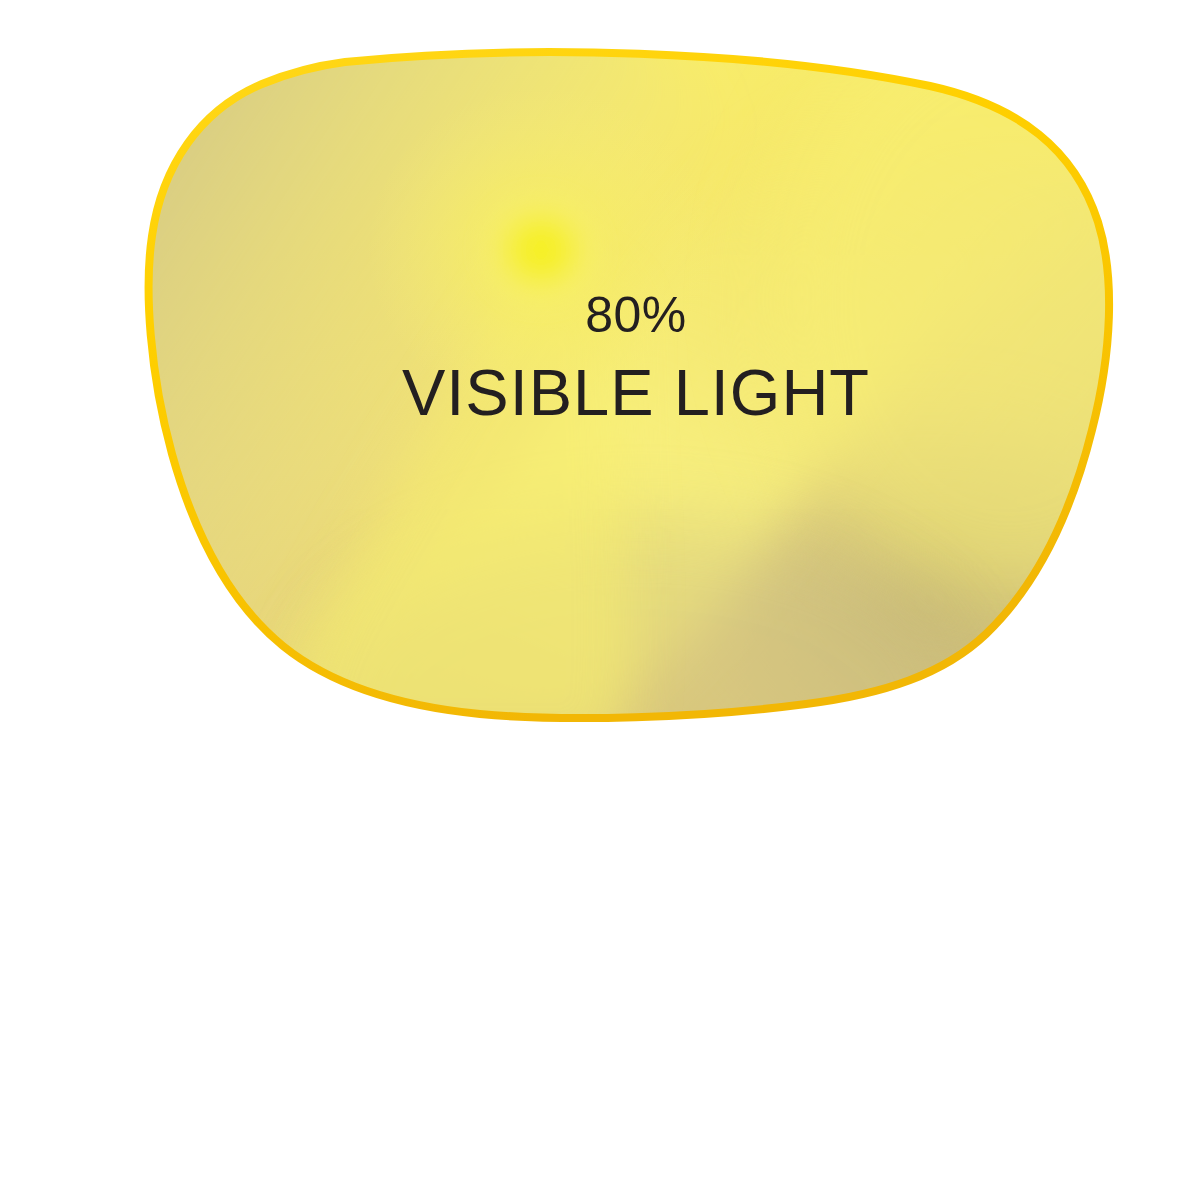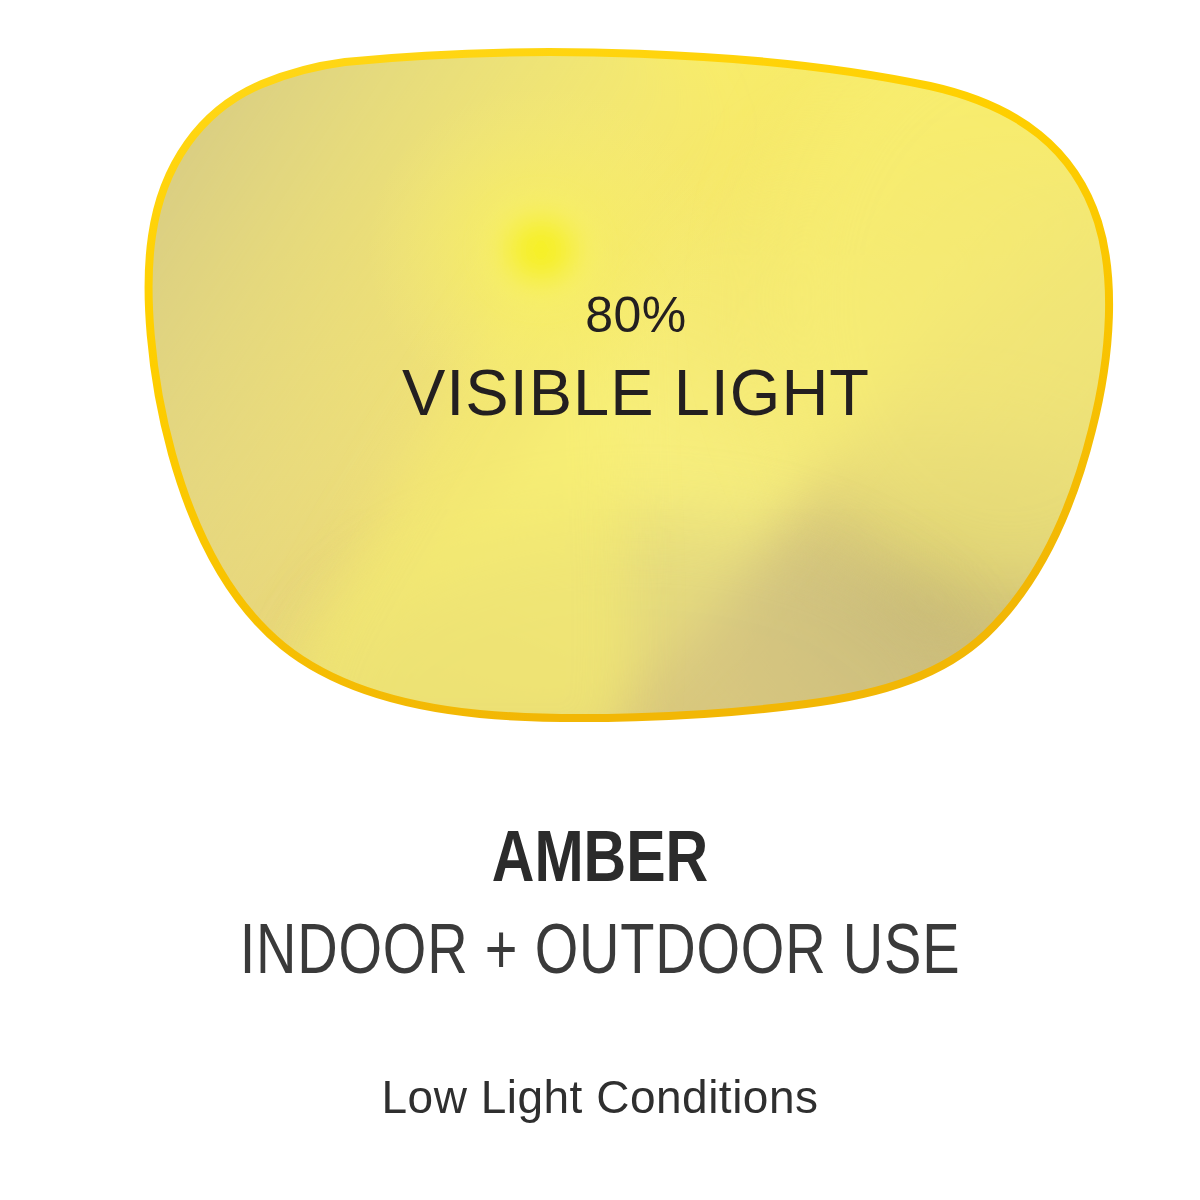--- a/index.html
+++ b/index.html
@@ -243,19 +243,14 @@
                C 162,166 200,110 262,84
                C 286,74 314,66 345,62 Z" fill="none" stroke="url(#gRim)" stroke-width="8"></path>
     </svg>
 
     <div id="lens-overlay-text">
       <div class="overlay-line overlay-pct">80%</div>
       <div class="overlay-line overlay-vlt">VISIBLE LIGHT</div>
     </div>
   </div>
 
-  <div id="caption-block">
-    <div id="caption-title">AMBER</div>
-    <div id="caption-subtitle">INDOOR + OUTDOOR USE</div>
-    <div id="caption-note">Low Light Conditions</div>
-  </div>
 
 </div>
 
 </body></html>

